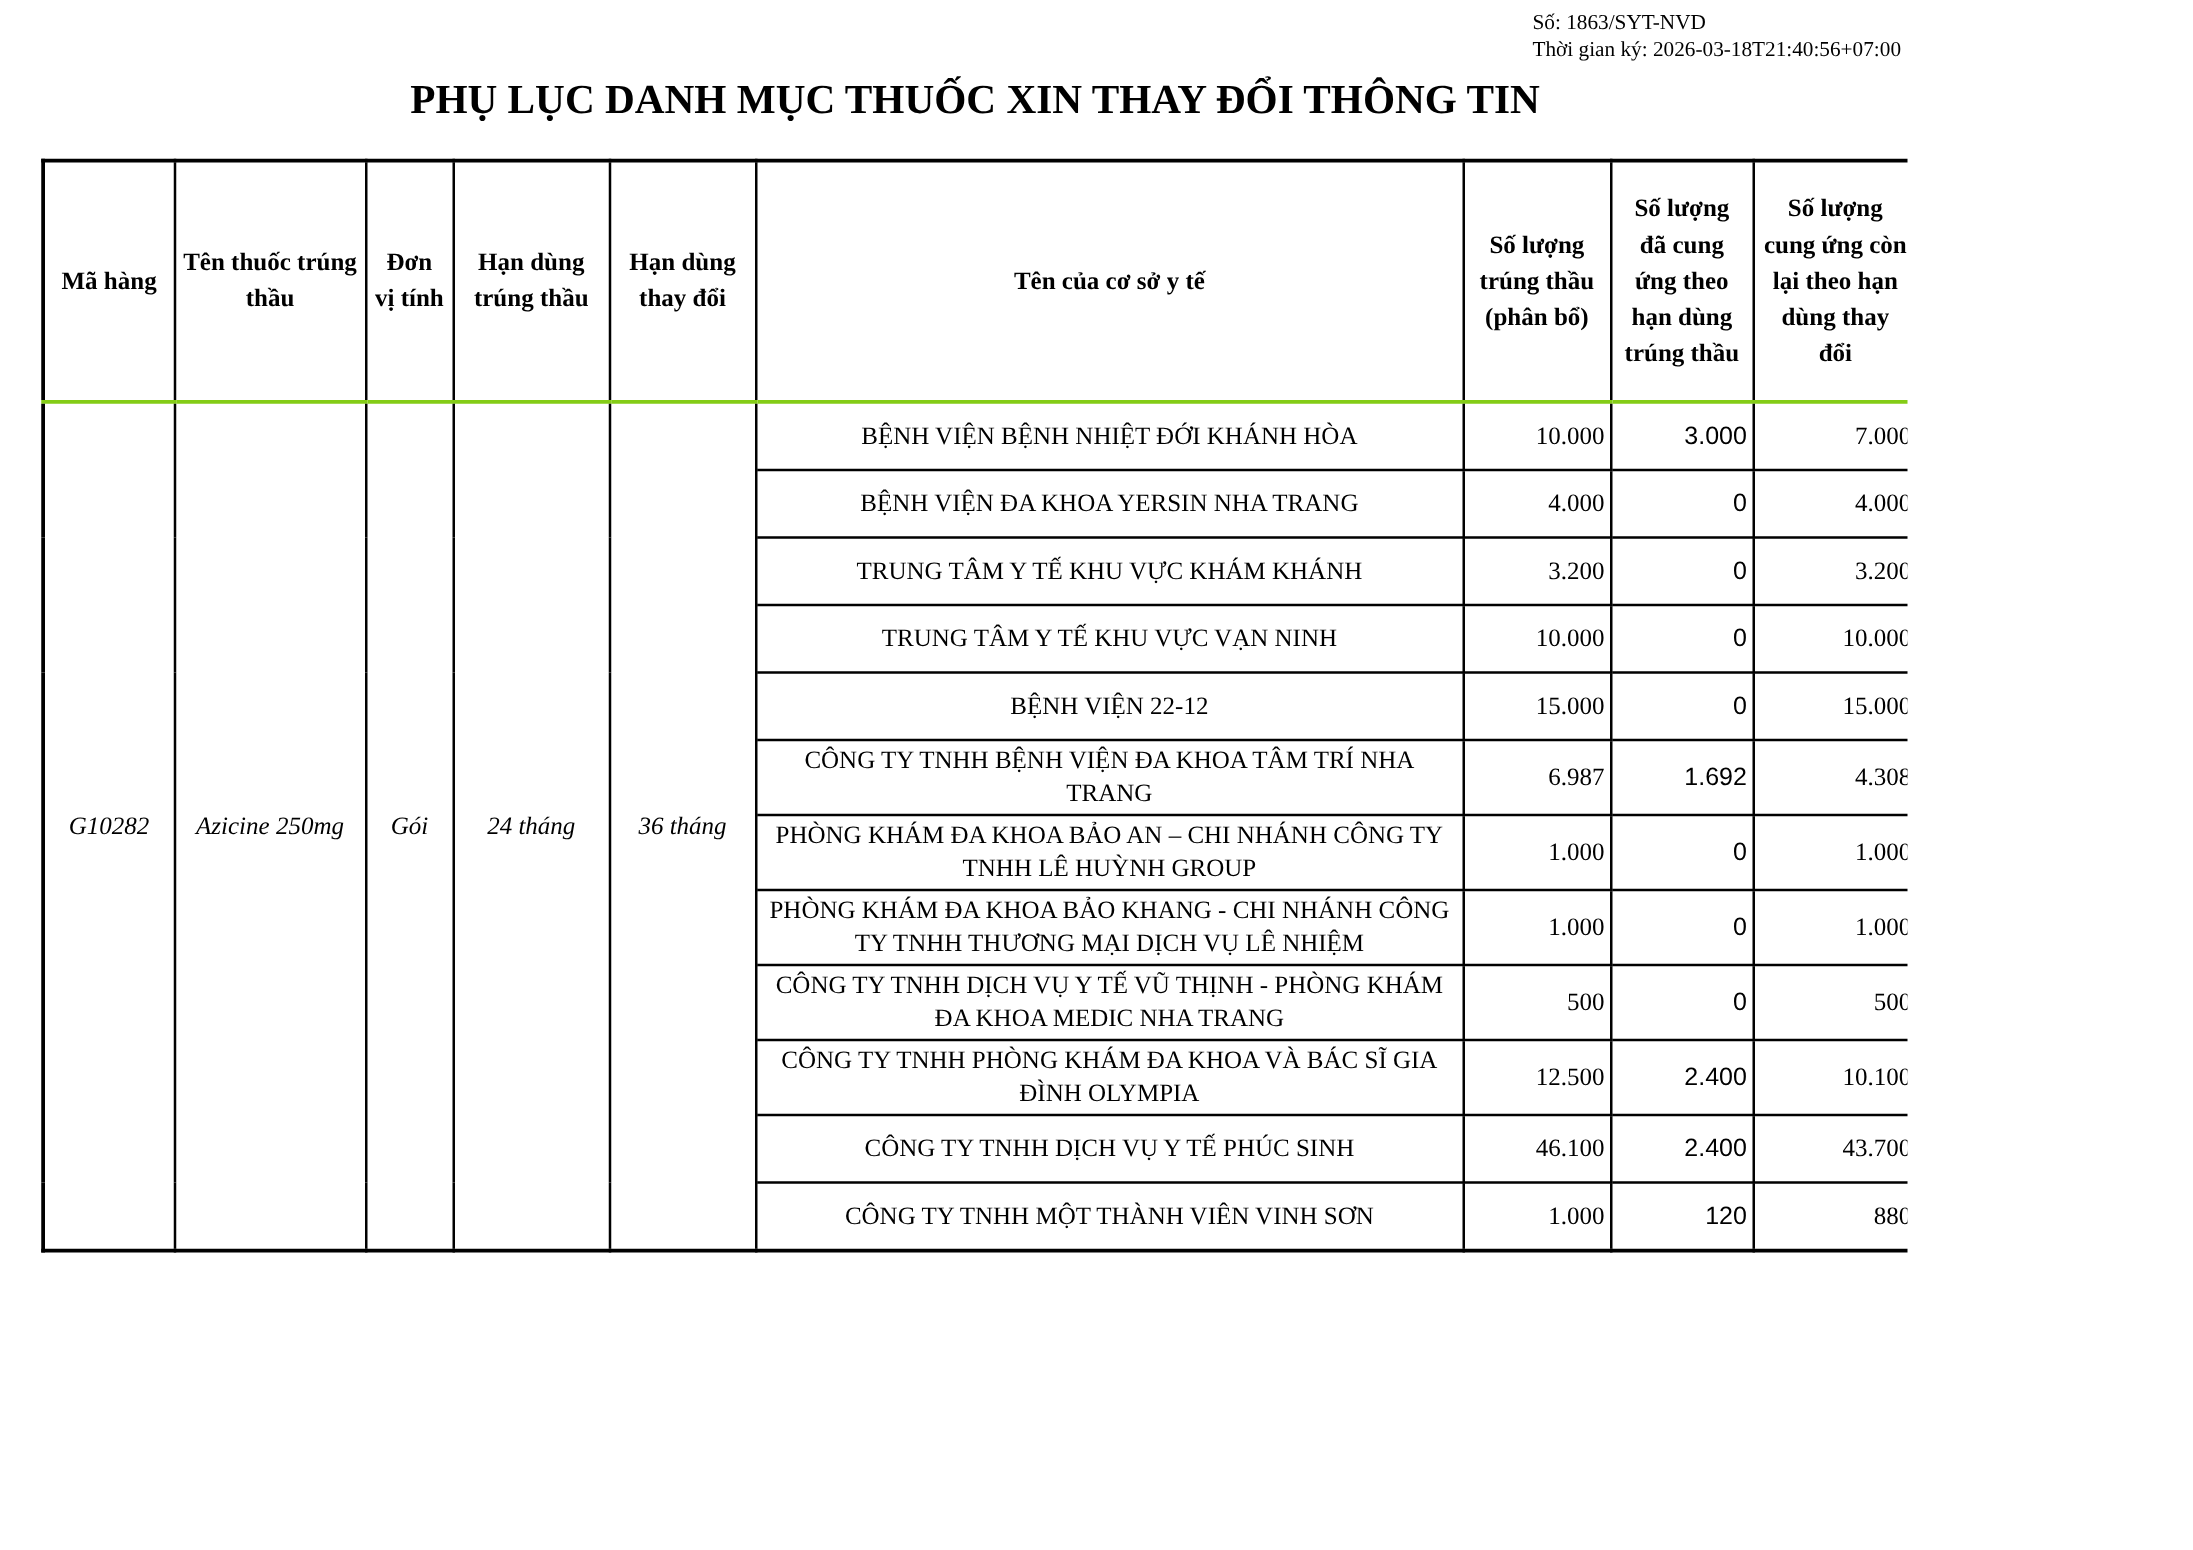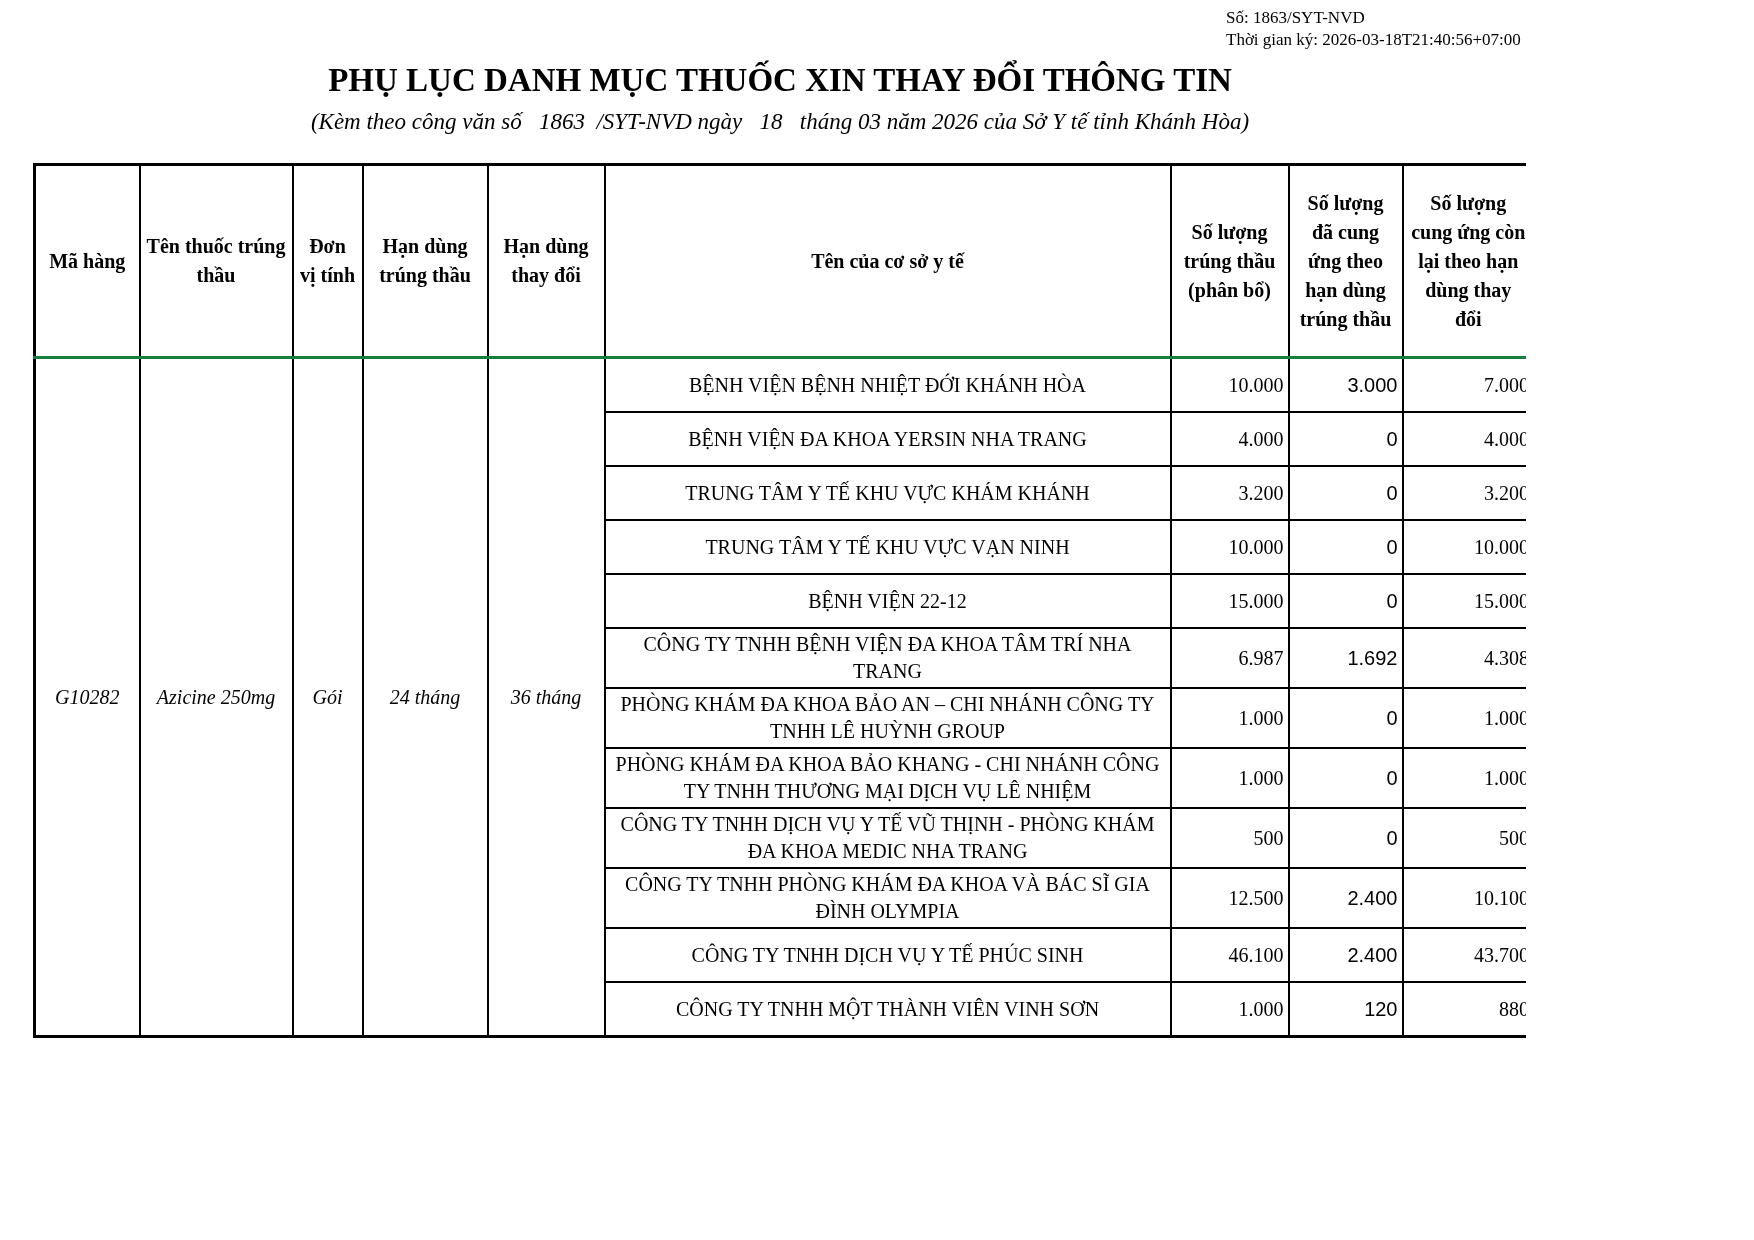--- a/index.html
+++ b/index.html
@@ -37,41 +37,40 @@
     vertical-align:middle;
     font-size:20px;
     padding:2px 4px;
     overflow:hidden;
   }
   table.grid th{
     font-weight:bold;
     text-align:center;
     height:186px;
     line-height:1.45;
-    border-bottom:3px solid #15803d;
+    border-bottom:3px solid #84cc16;
     padding:2px 6px;
   }
   td.c-center{ text-align:center;font-style:italic; }
   td.c-name{ text-align:center; padding-left:10px; padding-right:8px; line-height:1.35; height:48px; }
   td.c-num{ text-align:right; padding-right:8px; height:48px; }
   td.sans{ font-family:"Liberation Sans", sans-serif; font-size:19px; }
 </style>
 </head>
 <body>
 
 <div class="page">
 
   <div class="meta">
     <div>Số: 1863/SYT-NVD</div>
     <div>Thời gian ký: 2026-03-18T21:40:56+07:00</div>
   </div>
 
   <div class="title-wrap">
     <p class="doc-title">PHỤ LỤC DANH MỤC THUỐC XIN THAY ĐỔI THÔNG TIN</p>
-    <p class="doc-subtitle">(Kèm theo công văn số   1863  /SYT-NVD ngày   18   tháng 03 năm 2026 của Sở Y tế tỉnh Khánh Hòa)</p>
   </div>
 
   <table class="grid">
     <colgroup>
       <col style="width:105px">
         <col style="width:153px">
         <col style="width:70px">
       <col style="width:125px">
         <col style="width:117px">
         <col style="width:566px">

